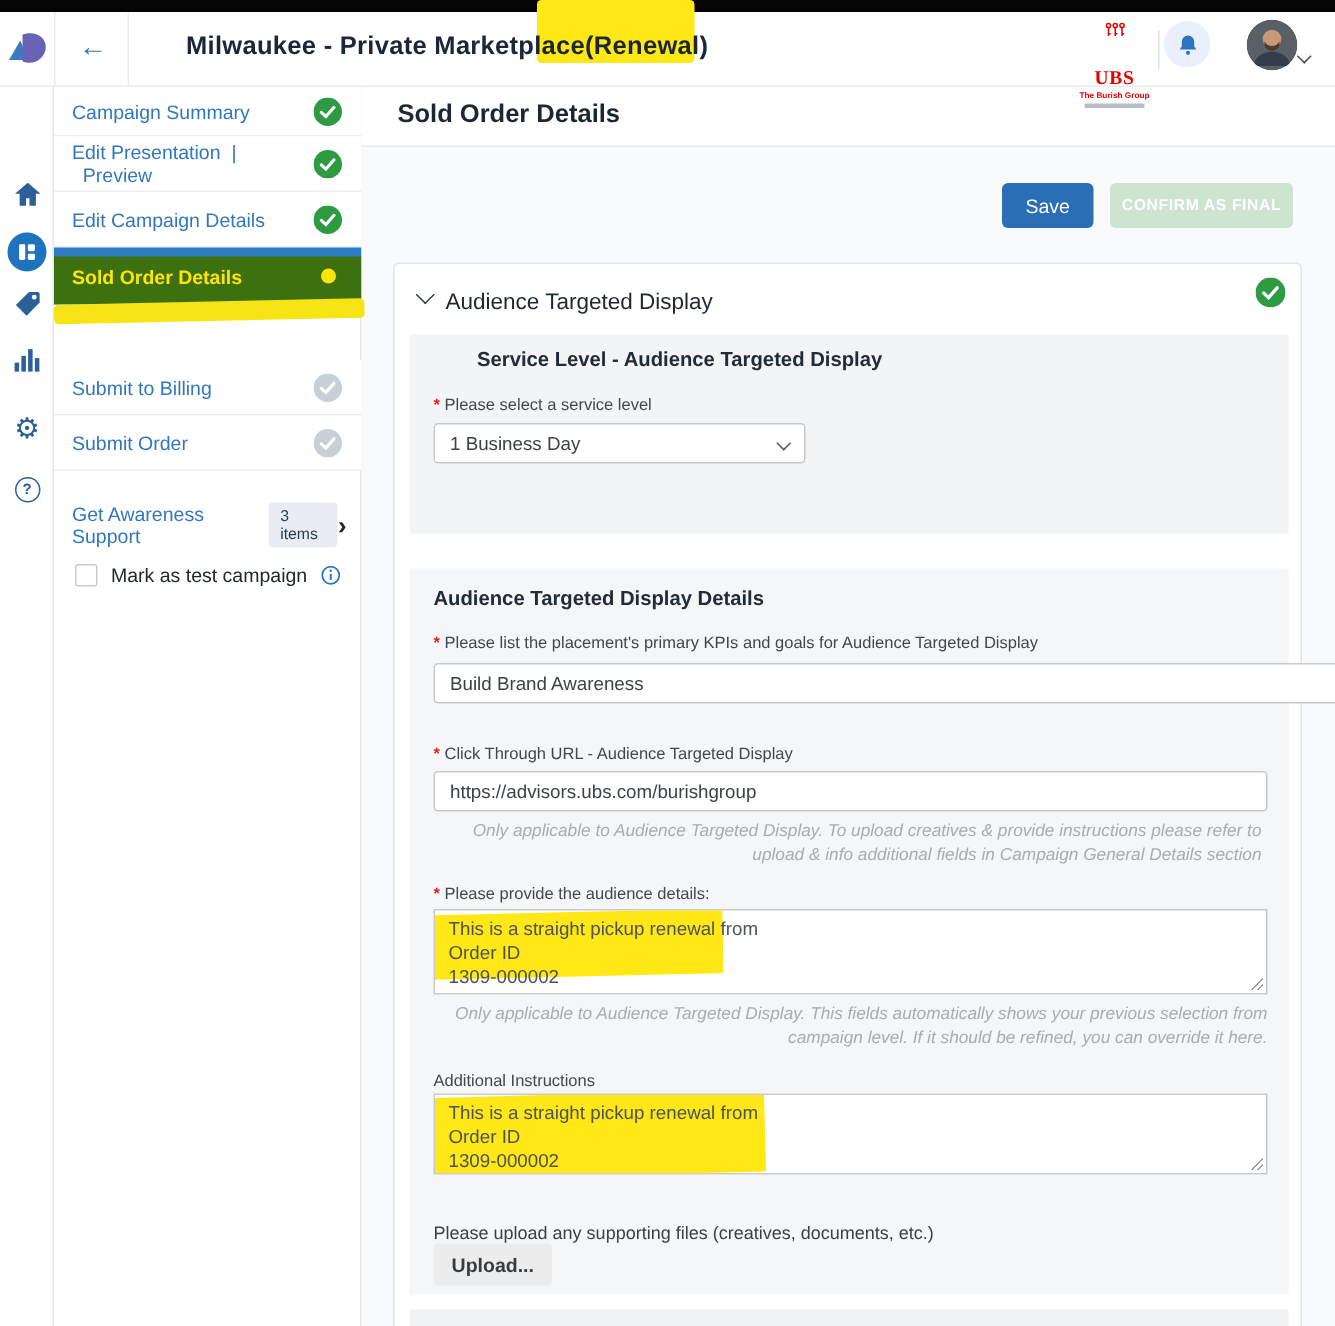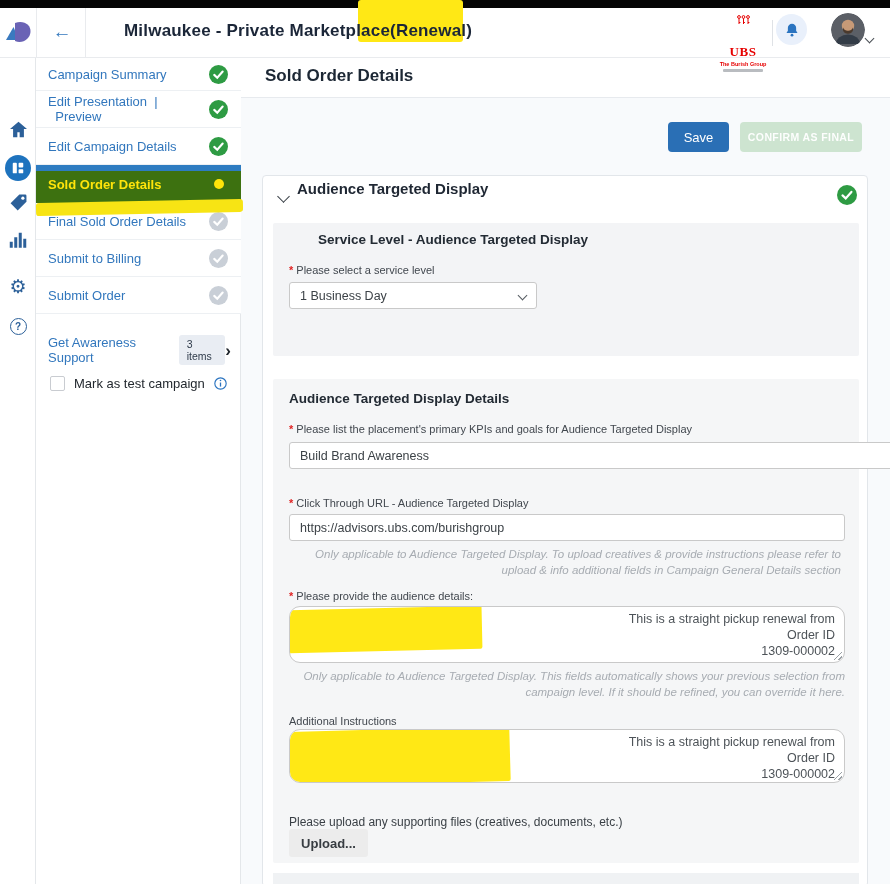--- a/index.html
+++ b/index.html
@@ -78,21 +78,21 @@
   .btn { position:absolute; border-radius:4px; display:flex; align-items:center; justify-content:center; cursor:pointer; border:none; }
   .btn-save { left:668px; top:122px; width:61px; height:30px; background:#2a6fb5; color:#fff; font-size:13px; }
   .btn-confirm { left:740px; top:122px; width:122px; height:30px; background:#cde4d0; color:rgba(255,255,255,.95);
     font-size:10.5px; font-weight:700; letter-spacing:.4px; cursor:default; }
 
   
   .card { left:262px; top:175px; width:606px; height:712px; background:#fff; border:1px solid #e2e6ea; border-radius:4px; }
   .card > * { position:absolute; }
   .sec-chev { left:16px; top:16px; width:9px; height:9px; border-right:1.8px solid #333a41; border-bottom:1.8px solid #333a41;
     transform:rotate(45deg); cursor:pointer; }
-  .sec-title { left:34px; top:4px; font-size:15px; font-weight:700; color:#1f2733; }
+  .sec-title { left:34px; top:17px; font-size:15px; font-weight:400; color:#1f2733; }
   .sec-check { left:574px; top:9px; width:20px; height:20px; }
   .panel { background:#f3f4f6; border-radius:2px; }
   .panel1 { left:10px; top:47px; width:586px; height:133px; }
   .panel2 { left:10px; top:203px; width:586px; height:484px; background:#f5f6f7; }
   .panel3 { left:10px; top:697px; width:586px; height:15px; background:#f0f2f4; }
   .p-heading { font-size:13.5px; font-weight:700; color:#232b34; }
   .ph1 { left:26px; top:56px;margin-left:29px; }
   .ph2 { left:26px; top:215px; }
   .f-label { font-size:11px; color:#41474e; }
   .req::before { content:"* "; color:#e02323; font-weight:700; }
@@ -105,21 +105,21 @@
   .select, .tinput { background:#fff; border:1px solid #c9c9c9; border-radius:3px; display:flex; align-items:center;
     padding:0 10px; font-size:12.5px; color:#3c4247; cursor:pointer; }
   .sel-service { left:26px; top:106px; width:248px; height:27px; }
   .sel-kpi { left:26px; top:266px; width:656px; height:27px; }
   .inp-url { left:26px; top:338px; width:556px; height:27px; cursor:text; }
   .sel-chev { margin-left:auto; width:7px; height:7px; border-right:1.6px solid #555b61; border-bottom:1.6px solid #555b61;
     transform:rotate(45deg); }
   .helper { font-style:italic; font-size:11.5px; line-height:1.4; color:#a7acb2;text-align:right; }
   .help1 { left:26px; top:370px; width:552px; }
   .help2 { left:26px; top:492px; width:556px; }
-  .ta { background:#fff; border:1px solid #c9c9c9; border-radius:11px; padding:4px 9px; overflow:hidden; cursor:text;text-align:right; }
+  .ta { background:#fff; border:1px solid #c9c9c9; border-radius:0; padding:4px 9px; overflow:hidden; cursor:text; }
   .ta1 { left:26px; top:430px; width:556px; height:57px; }
   .ta2 { left:26px; top:553px; width:556px; height:54px; }
   .ta .line { position:relative; z-index:2; font-size:12.5px; line-height:16px; color:#4d5358; }
   .mark { position:absolute; background:#ffe815; border-radius:2px; z-index:1; }
   .mark-t1 { left:-4px; top:1px; width:196px; height:43px; transform:rotate(-1.3deg); }
   .mark-t2 { left:-4px; top:-1px; width:224px; height:55px; transform:rotate(-1.6deg); }
   .resize-grip { position:absolute; right:2px; bottom:2px; width:10px; height:10px;
     background:repeating-linear-gradient(-45deg, transparent 0 2px, #9aa0a5 2px 3px);
     clip-path:polygon(100% 0, 100% 100%, 0 100%); z-index:3; cursor:nwse-resize; }
   .btn-upload { left:26px; top:653px; width:79px; height:28px; background:#ececec; color:#373c41;
@@ -248,27 +248,20 @@
         </svg>
     </div>
 
     <div class="nav-item ni4">
       <div class="green-cover"></div>
       <span class="lbl">Sold Order Details</span>
       <span class="status-dot"></span>
     </div>
     <div class="swoosh"></div>
 
-    <div class="nav-item ni5">
-      <span class="lbl">Final Sold Order Details</span>
-      <svg class="check" viewBox="0 0 20 20">
-          <circle cx="10" cy="10" r="10" fill="#c9cfd7"></circle>
-          <path d="M5.5 10.4 L8.7 13.4 L14.4 6.9" stroke="#fff" stroke-width="2.2" fill="none" stroke-linecap="round"></path>
-        </svg>
-    </div>
 
     <div class="nav-item ni7">
       <span class="lbl">Submit Order</span>
       <svg class="check" viewBox="0 0 20 20">
           <circle cx="10" cy="10" r="10" fill="#c9cfd7"></circle>
           <path d="M5.5 10.4 L8.7 13.4 L14.4 6.9" stroke="#fff" stroke-width="2.2" fill="none" stroke-linecap="round"></path>
         </svg>
     </div>
 
     <div class="nav-item ni6">

